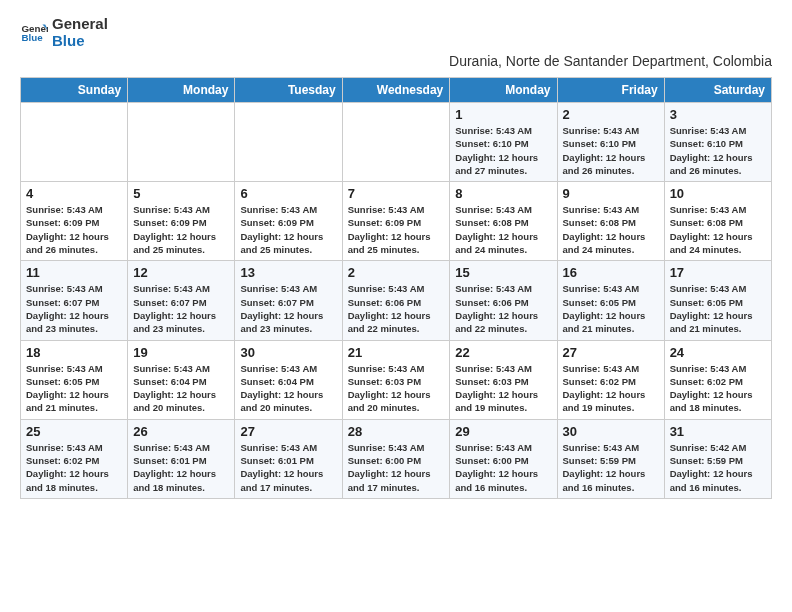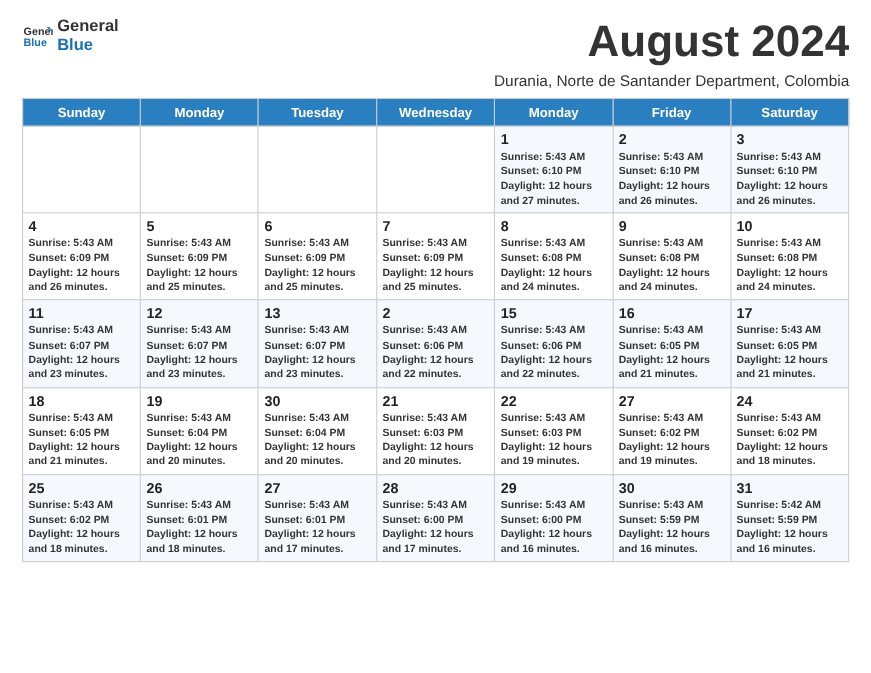--- a/index.html
+++ b/index.html
@@ -38,21 +38,21 @@
       margin-bottom: 8px;
     }
     .calendar {
       width: 100%;
       border-collapse: collapse;
       font-size: 10px;
     }
     .calendar th {
       background-color: #2a7fc1;
       color: #fff;
-      text-align: center;
+      text-align: right;
       padding: 5px 6px;
       font-size: 12px;
       font-weight: bold;
       border: 1px solid #ccc;
     }
     .calendar td {
       vertical-align: top;
       border: 1px solid #ccc;
       padding: 4px 5px;
       width: 108px;
@@ -94,21 +94,20 @@
     </svg>
     <div>
       <div style="font-size:15px;font-weight:bold;color:#333;line-height:1.1;">
         <span>General</span>
       </div>
       <div style="font-size:15px;font-weight:bold;color:#1a6fb5;line-height:1.1;">
         <span>Blue</span>
       </div>
     </div>
   </div>
-  <div class="month-title">August 2024</div>
 </div>
 
 <div class="subtitle">Durania, Norte de Santander Department, Colombia</div>
 
 <table class="calendar">
   <thead>
     <tr>
     <th>Sunday</th>
         <th>Monday</th>
         <th>Tuesday</th>

